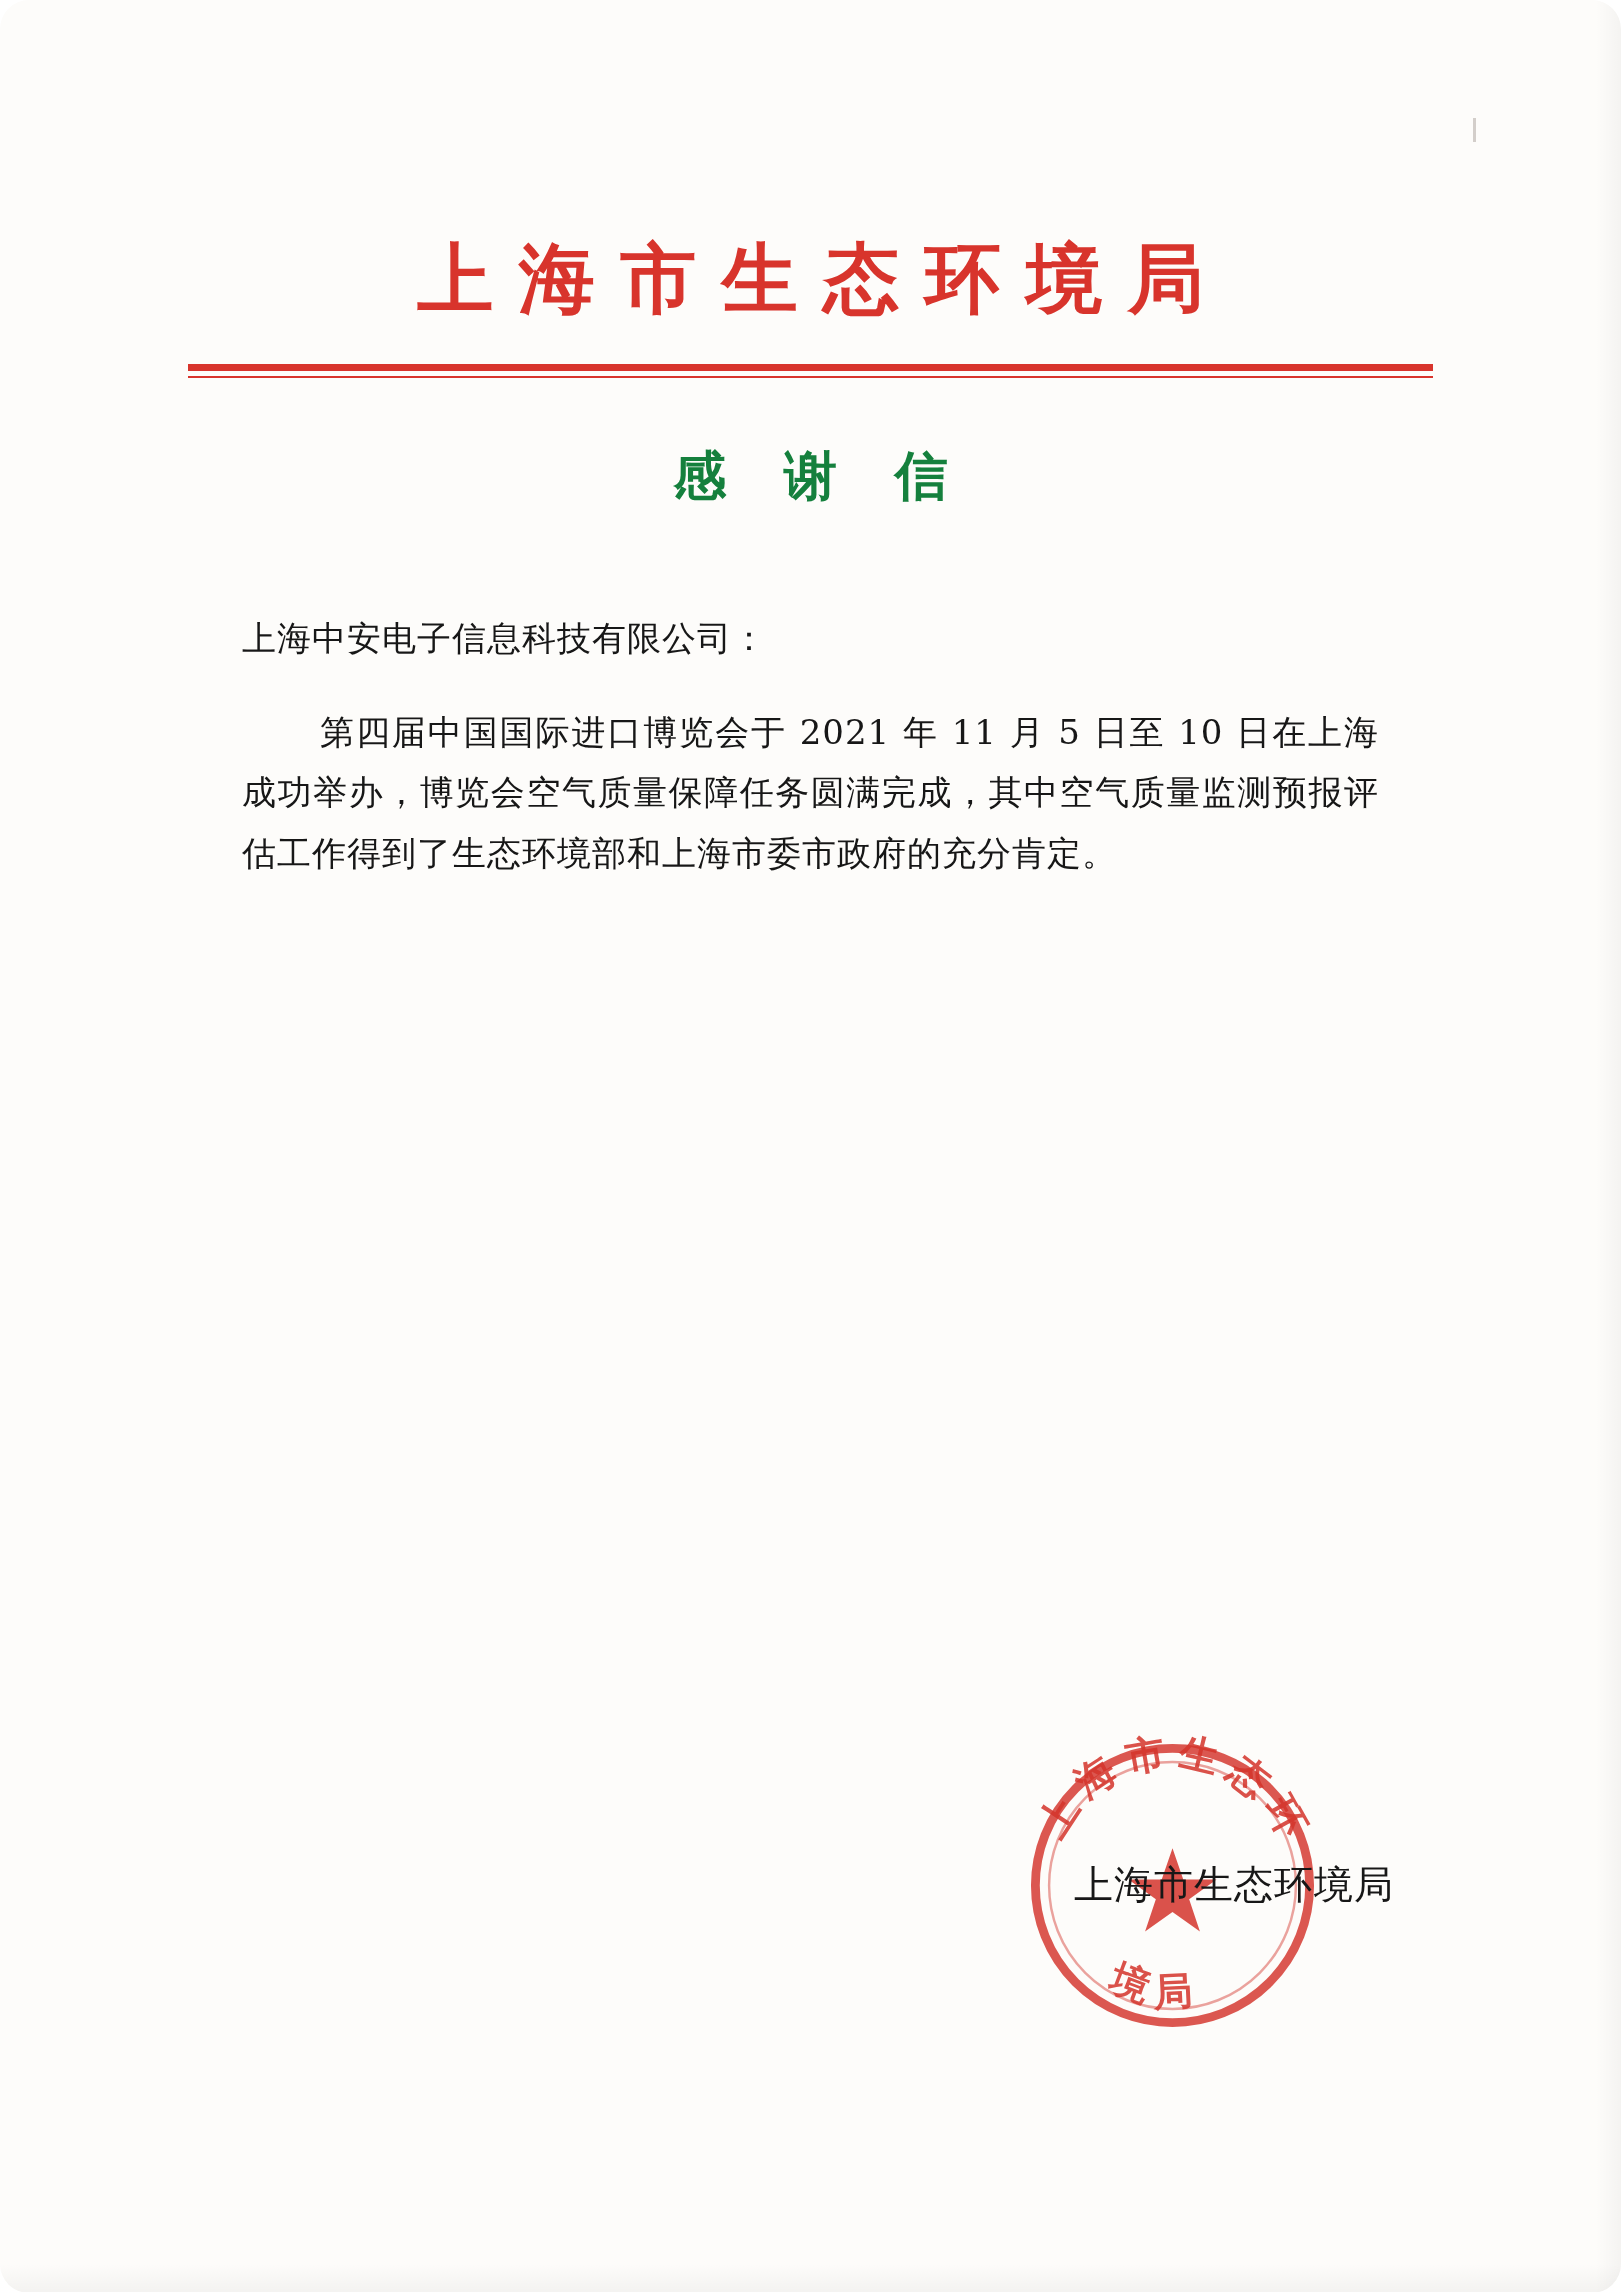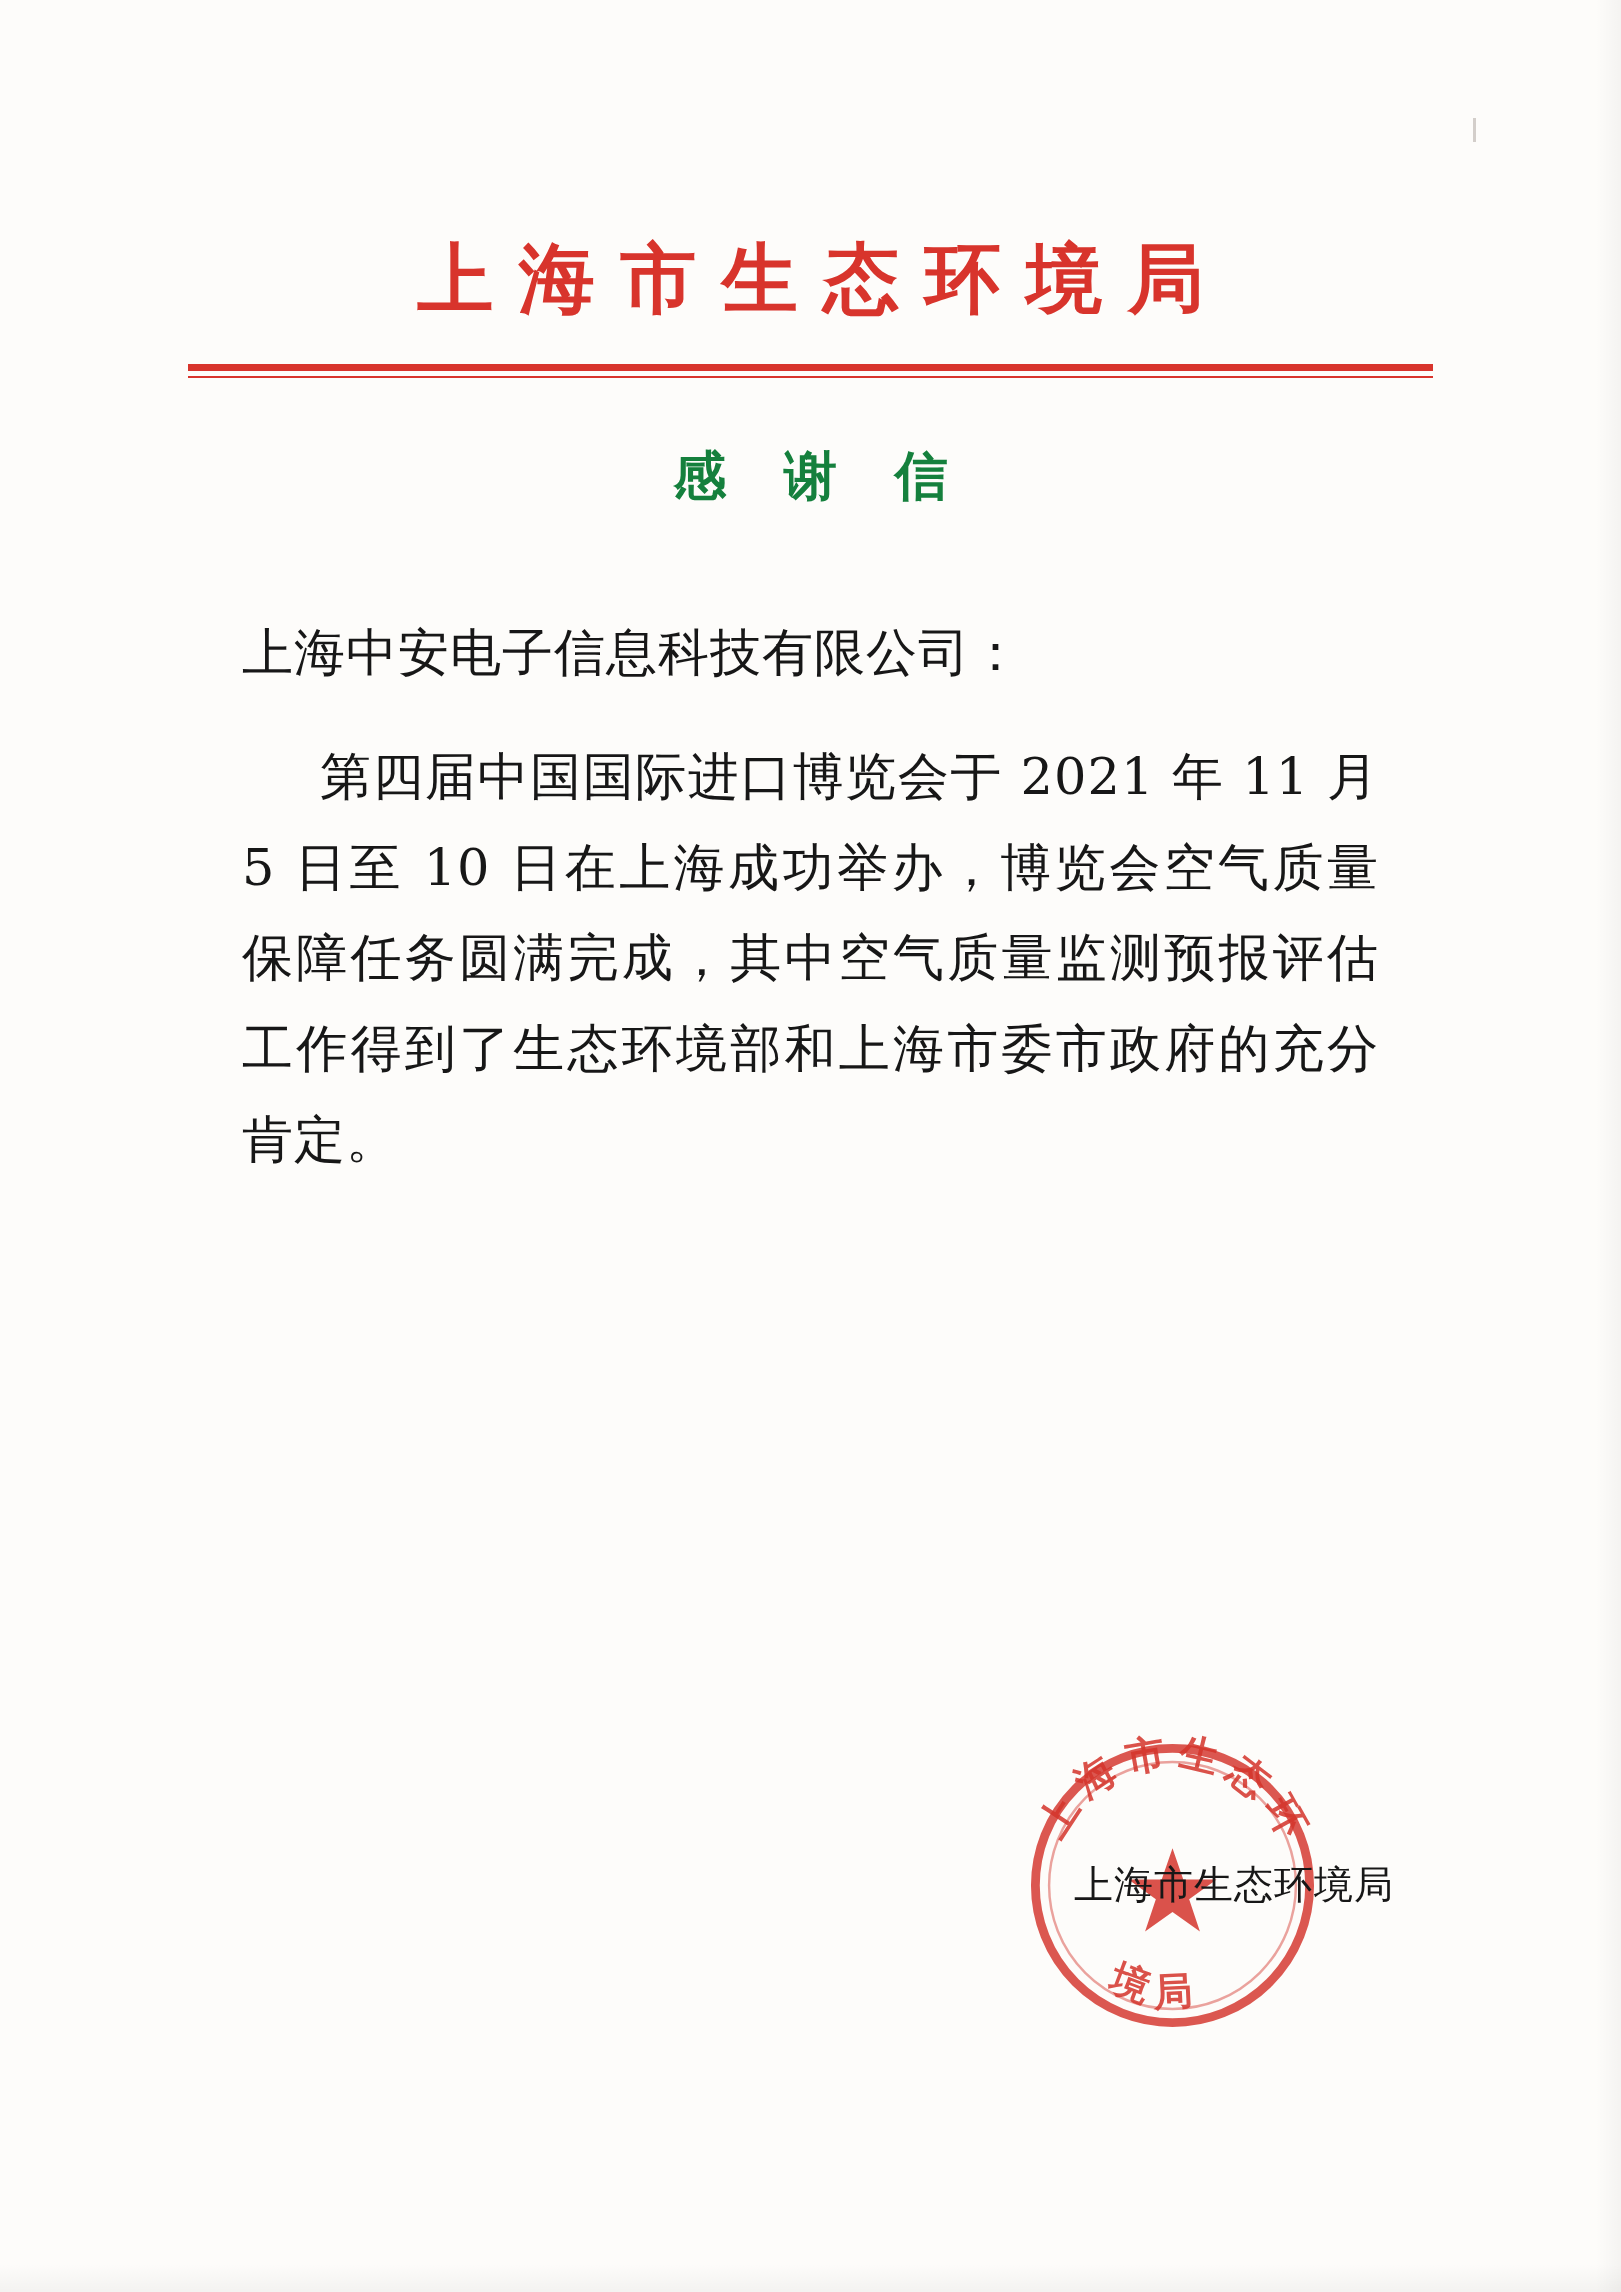--- a/index.html
+++ b/index.html
@@ -9,20 +9,21 @@
   }
   body {
     font-family: "DejaVu Serif", "Liberation Serif", serif;
   }
   .page {
     position: relative;
     width: 1621px;
     height: 2293px;
     background: #fdfcfa;
     overflow: hidden;
+    border-radius: 29px;
   }
   
   .paper-edge-right {
     position: absolute;
     top: 0; right: 0;
     width: 25.5px; height: 100%;
     background: linear-gradient(to right, rgba(0,0,0,0.0), rgba(0,0,0,0.035));
     pointer-events: none;
   }
   .paper-edge-bottom {
@@ -84,21 +85,21 @@
     color: #15803d;
     font-family: "DejaVu Serif", "Liberation Serif", serif;
   }
 
   .body-block {
     position: absolute;
     left: 242px;
     top: 608px;
     width: 1137px;
     color: #171717;
-    font-size: 51px;
+    font-size: 34px;
     line-height: 1.78;
     font-family: "DejaVu Serif", "Liberation Serif", serif;
   }
   .salutation {
     margin: 0 0 33px 0;
     letter-spacing: 1px;
   }
   .para {
     margin: 0 0 21.6px 0;
     text-indent: 78px;

